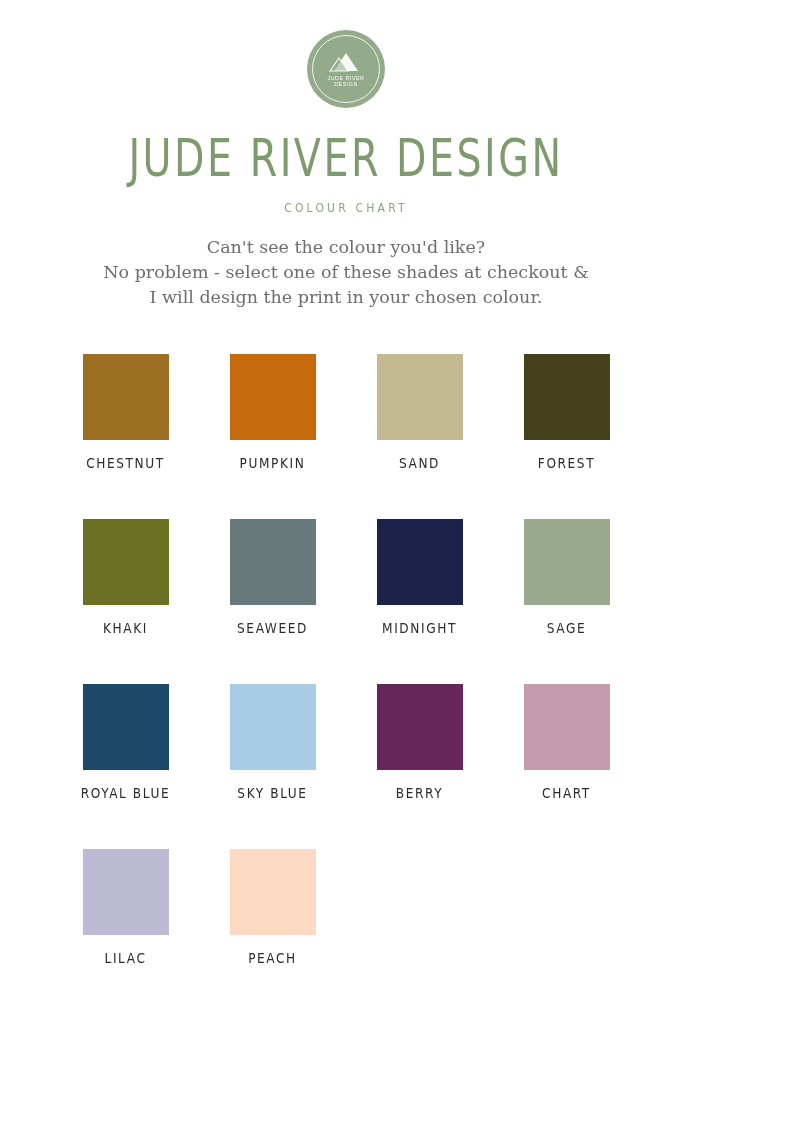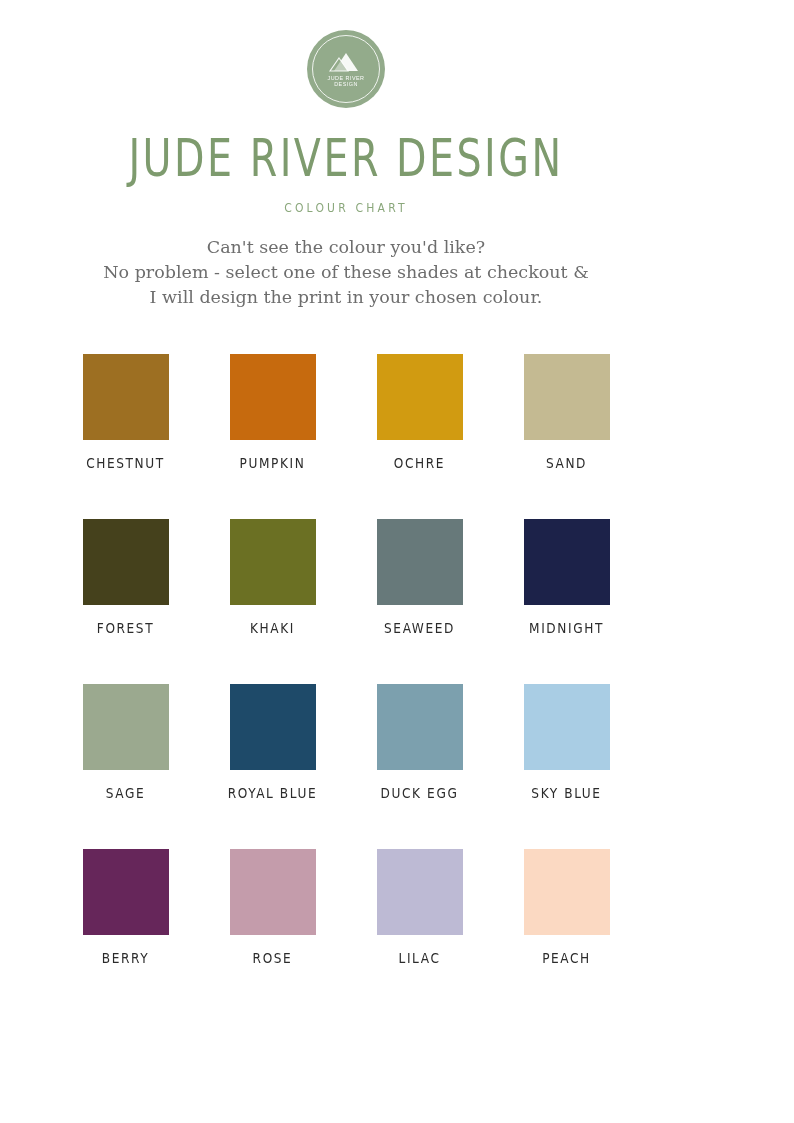--- a/index.html
+++ b/index.html
@@ -170,24 +170,20 @@
   <div class="grid">
       <div class="cell">
         <div class="swatch" style="background: rgb(157, 111, 34);"></div>
         <div class="swatch-label">CHESTNUT</div>
       </div>
       <div class="cell">
         <div class="swatch" style="background: rgb(198, 106, 14);"></div>
         <div class="swatch-label">PUMPKIN</div>
       </div>
       <div class="cell">
-        <div class="swatch" style="background: rgb(209, 155, 17);"></div>
-        <div class="swatch-label">OCHRE</div>
-      </div>
-      <div class="cell">
         <div class="swatch" style="background: rgb(196, 186, 146);"></div>
         <div class="swatch-label">SAND</div>
       </div>
       <div class="cell">
         <div class="swatch" style="background: rgb(69, 65, 28);"></div>
         <div class="swatch-label">FOREST</div>
       </div>
       <div class="cell">
         <div class="swatch" style="background: rgb(107, 112, 35);"></div>
         <div class="swatch-label">KHAKI</div>
@@ -202,34 +198,30 @@
       </div>
       <div class="cell">
         <div class="swatch" style="background: rgb(155, 169, 143);"></div>
         <div class="swatch-label">SAGE</div>
       </div>
       <div class="cell">
         <div class="swatch" style="background: rgb(30, 74, 105);"></div>
         <div class="swatch-label">ROYAL BLUE</div>
       </div>
       <div class="cell">
-        <div class="swatch" style="background: rgb(124, 160, 174);"></div>
-        <div class="swatch-label">DUCK EGG</div>
-      </div>
-      <div class="cell">
         <div class="swatch" style="background: rgb(169, 205, 228);"></div>
         <div class="swatch-label">SKY BLUE</div>
       </div>
       <div class="cell">
         <div class="swatch" style="background: rgb(102, 38, 90);"></div>
         <div class="swatch-label">BERRY</div>
       </div>
       <div class="cell">
         <div class="swatch" style="background: rgb(196, 156, 171);"></div>
-        <div class="swatch-label">ROSE</div>
+        <div class="swatch-label">CHART</div>
       </div>
       <div class="cell">
         <div class="swatch" style="background: rgb(189, 186, 212);"></div>
         <div class="swatch-label">LILAC</div>
       </div>
       <div class="cell">
         <div class="swatch" style="background: rgb(251, 217, 194);"></div>
         <div class="swatch-label">PEACH</div>
       </div>
     </div>

